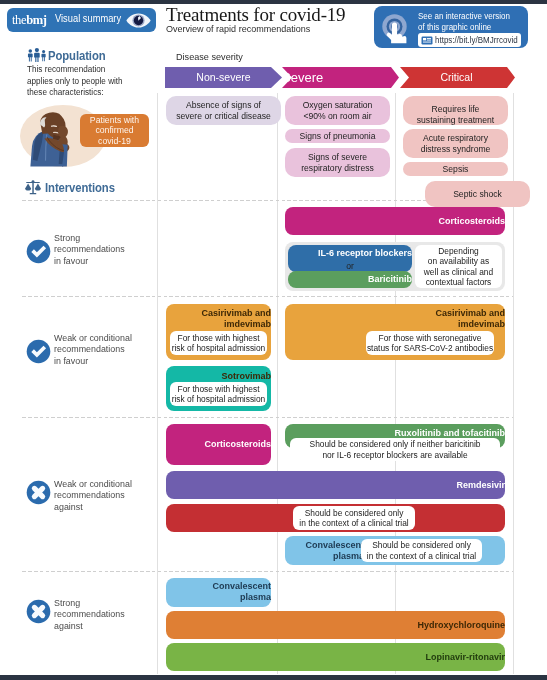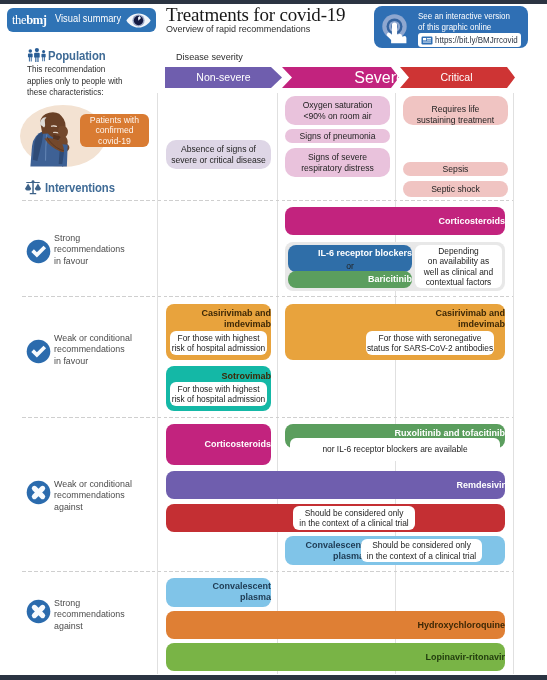--- a/index.html
+++ b/index.html
@@ -223,52 +223,56 @@
   <div class="dislabel">Disease severity</div>
 
   <svg style="position:absolute;left:165px;top:67px;" width="117" height="21" viewBox="0 0 117 21">
     <path d="M0 0 H106 L117 10.5 L106 21 H0 Z" fill="#6f5eae"></path>
   </svg>
   <div style="position:absolute;left:165px;top:67px;width:117px;height:21px;line-height:21px;text-align:center;color:#fff;font-size:10.5px;">Non-severe</div>
 
   <svg style="position:absolute;left:282px;top:67px;" width="117" height="21" viewBox="0 0 117 21">
     <path d="M0 0 H109 L117 10.5 L109 21 H0 L10 10.5 Z" fill="#c2237e"></path>
   </svg>
-  <div style="position:absolute;left:292px;top:67px;width:113px;height:21px;line-height:21px;text-align:right;color:#fff;font-size:16px;">Severe</div>
+  <div style="position:absolute;left:282px;top:67px;width:113px;height:21px;line-height:21px;text-align:left;color:#fff;font-size:13px;">Severe</div>
 
   <svg style="position:absolute;left:400px;top:67px;" width="115" height="21" viewBox="0 0 115 21">
     <path d="M0 0 H107 L115 10.5 L107 21 H0 L9 10.5 Z" fill="#ce3434"></path>
   </svg>
   <div style="position:absolute;left:400px;top:67px;width:113px;height:21px;line-height:21px;text-align:center;color:#fff;font-size:10.5px;">Critical</div>
 
-  <div class="pill" style="left:166px;top:96px;width:105px;height:29px;background:#ded6e6;margin-top:44px;">
+  <div class="pill" style="left:166px;top:96px;width:115px;height:29px;background:#ded6e6;">
     <div>Absence of signs of</div>
     <div>severe or critical disease</div>
   </div>
 
   <div class="pill" style="left:285px;top:96px;width:105px;height:29px;background:#e9c2dc;">
     <div>Oxygen saturation</div>
     <div>&lt;90% on room air</div>
   </div>
   <div class="pill" style="left:285px;top:129px;width:105px;height:14px;background:#e9c2dc;">
     <div>Signs of pneumonia</div>
   </div>
   <div class="pill" style="left:285px;top:148px;width:105px;height:29px;background:#e9c2dc;">
     <div>Signs of severe</div>
     <div>respiratory distress</div>
   </div>
 
   <div class="pill" style="left:403px;top:96px;width:105px;height:29px;background:#f0c4c2;justify-content:flex-end;">
     <div>Requires life</div>
     <div>sustaining treatment</div>
   </div>
+  <div class="pill" style="left:403px;top:129px;width:105px;height:29px;background:#f0c4c2;">
+    <div>Acute respiratory</div>
+    <div>distress syndrome</div>
+  </div>
   <div class="pill" style="left:403px;top:162px;width:105px;height:14px;background:#f0c4c2;">
     <div>Sepsis</div>
   </div>
-  <div class="pill" style="left:403px;top:181px;width:105px;height:16px;background:#f0c4c2;text-align:center;">
+  <div class="pill" style="left:425px;top:181px;width:105px;height:26px;background:#f0c4c2;text-align:center;">
     <div>Septic shock</div>
   </div>
 
   <div class="tbox" style="left:285px;top:207px;width:220px;height:28px;background:#c2237e;">
     <div class="lab" style="color:#fff;line-height:28px;">Corticosteroids</div>
   </div>
 
   <div class="tbox" style="left:285px;top:242px;width:220px;height:49px;background:#e8e8e8;">
     <div class="tbox" style="left:3px;top:3px;width:124px;height:27px;background:#2f6ea8;border-radius:8px;">
       <div class="lab" style="color:#fff;line-height:16px;">IL-6 receptor blockers</div>
@@ -315,20 +319,21 @@
     </div>
   </div>
 
   <div class="tbox" style="left:166px;top:424px;width:105px;height:41px;background:#c2237e;">
     <div class="lab" style="color:#fff;line-height:41px;">Corticosteroids</div>
   </div>
 
   <div class="tbox" style="left:285px;top:424px;width:220px;height:24px;background:#5b9e5e;">
     <div class="lab" style="color:#fff;padding-top:4px;">Ruxolitinib and tofacitinib</div>
     <div class="wnote" style="left:5px;top:14px;width:210px;height:23px;">
+      <div>Should be considered only if neither baricitinib</div>
       <div>nor IL-6 receptor blockers are available</div>
     </div>
   </div>
 
   <div class="tbox" style="left:166px;top:471px;width:339px;height:28px;background:#6f5eae;">
     <div class="lab" style="color:#fff;line-height:28px;">Remdesivir</div>
   </div>
 
   <div class="tbox" style="left:166px;top:504px;width:339px;height:28px;background:#c42f33;">
     <div class="lab" style="color:#fff;line-height:28px;width:188px;">Ivermectin</div>

